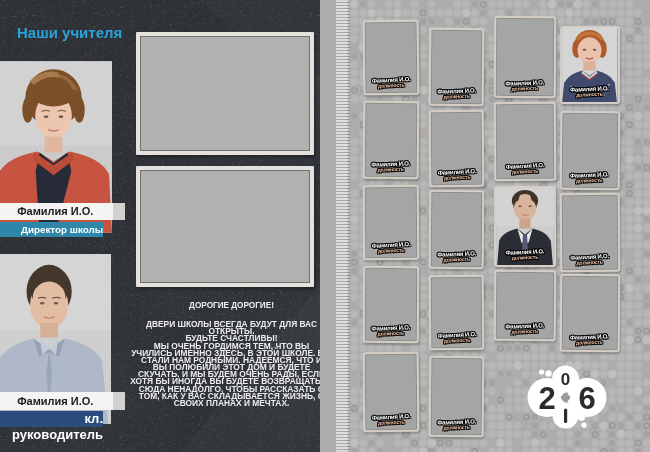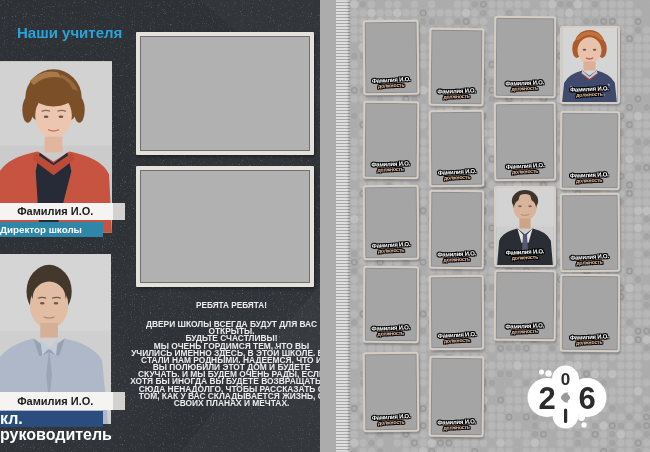--- a/index.html
+++ b/index.html
@@ -1,20 +1,20 @@
 <!DOCTYPE html>
 <html><head><meta charset="utf-8">
 <style>
 *{margin:0;padding:0;box-sizing:border-box}
 body{font-family:"Liberation Sans",sans-serif;width:650px;height:452px;overflow:hidden}
 #root{position:relative;width:650px;height:452px;background:#acacac}
 #left{position:absolute;left:0;top:0;width:320px;height:452px;background:#000000;overflow:hidden}
 .frame{position:absolute;background:#b1b1b1;border:4px solid #e5e2dd;box-shadow:inset 0 0 0 1px rgba(45,45,45,.5),1px 2px 3px rgba(0,0,0,.35);border-radius:1px}
 .wbar{position:absolute;left:0;width:124.5px;background:linear-gradient(90deg,#f5f4f3 0,#f5f4f3 113px,#d2d1d0 113px);color:#1b1b1b;font-weight:bold;font-size:11px;text-align:center;padding-right:14px}
-.cbar{position:absolute;left:0;width:103px;color:#fff;font-weight:bold;font-size:10px;text-align:left}
+.cbar{position:absolute;left:0;width:103px;color:#fff;font-weight:bold;font-size:10px;text-align:right}
 #right{position:absolute;left:350px;top:0;width:300px;height:452px;background:#acacac;overflow:hidden}
 .card{position:absolute;background:#a5a5a5;border:2px solid #d5cec6;border-radius:3px;box-shadow:inset 0 0 0 1px rgba(95,90,85,.3),1px 2px 2px rgba(0,0,0,.22);overflow:hidden}
 .card .ph{position:absolute;left:0;top:0}
 .nm{position:absolute;left:-50%;right:-50%;text-align:center;font-weight:bold;font-size:12px;line-height:12px;letter-spacing:-.5px;color:#fff;transform:scale(.5) rotate(-2.5deg);transform-origin:50% 100%;
  text-shadow:-2px -2px 0 #000,2px -2px 0 #000,-2px 2px 0 #000,2px 2px 0 #000,-2px 0 0 #000,2px 0 0 #000,0 -2px 0 #000,0 2px 0 #000}
 .dl{position:absolute;left:-50%;right:-50%;text-align:center;font-weight:bold;font-size:10.4px;line-height:10.4px;letter-spacing:-.4px;color:#eec3a8;transform:scale(.5) rotate(-2.5deg);transform-origin:50% 100%;
  text-shadow:-2px -2px 0 #000,2px -2px 0 #000,-2px 2px 0 #000,2px 2px 0 #000,-2px 0 0 #000,2px 0 0 #000,0 -2px 0 #000,0 2px 0 #000}
 #chalk{position:absolute;left:126px;top:302px;width:211px;color:#ededed;font-weight:bold;font-size:8.4px;line-height:7.15px;text-align:center;letter-spacing:0;white-space:nowrap}
 </style></head><body>
 <div id="root">
@@ -88,24 +88,24 @@
 <path d="M50 98 L47 122 L50 152 L53 122 Z" fill="#9aa5b6"></path>
 <ellipse cx="43" cy="50" rx="2.4" ry="1.3" fill="#6e5a4a"></ellipse>
         <ellipse cx="57" cy="50" rx="2.4" ry="1.3" fill="#6e5a4a"></ellipse>
 <path d="M38.5 45 Q43 43 47 45" stroke="#6e5a48" stroke-width="1.2" fill="none"></path>
 <path d="M53 45 Q57.5 43 62 45" stroke="#6e5a48" stroke-width="1.2" fill="none"></path>
 <path d="M44.5 64 Q50 66.5 55.5 64" stroke="#b98a72" stroke-width="1.4" fill="none"></path>
 </svg>
 
 <div class="wbar" style="top:391.5px;height:18px;line-height:18px">Фамилия И.О.</div>
 
-<div class="cbar" style="top:411px;height:16px;line-height:16px;background:#2a4d7e;font-size:16px">кл. руководитель</div>
+<div class="cbar" style="top:411px;height:16px;line-height:16px;background:#2a4d7e;font-size:13px">кл. руководитель</div>
 
 <div id="chalk">
-<div style="margin-bottom:10px;font-size:8.2px">РЕБЯТА РЕБЯТА!</div>
+<div style="margin-bottom:10px;font-size:8.2px">ДОРОГИЕ ДОРОГИЕ!</div>
 <div style="margin-top:12px">ДВЕРИ ШКОЛЫ ВСЕГДА БУДУТ ДЛЯ ВАС<br>ОТКРЫТЫ.<br>БУДЬТЕ СЧАСТЛИВЫ!</div>
 <div>МЫ ОЧЕНЬ ГОРДИМСЯ ТЕМ, ЧТО ВЫ<br>УЧИЛИСЬ ИМЕННО ЗДЕСЬ, В ЭТОЙ ШКОЛЕ. ВЫ<br>СТАЛИ НАМ РОДНЫМИ. НАДЕЕМСЯ, ЧТО И<br>ВЫ ПОЛЮБИЛИ ЭТОТ ДОМ И БУДЕТЕ<br>СКУЧАТЬ. И МЫ БУДЕМ ОЧЕНЬ РАДЫ, ЕСЛИ<br>ХОТЯ БЫ ИНОГДА ВЫ БУДЕТЕ ВОЗВРАЩАТЬСЯ<br>СЮДА НЕНАДОЛГО, ЧТОБЫ РАССКАЗАТЬ О<br>ТОМ, КАК У ВАС СКЛАДЫВАЕТСЯ ЖИЗНЬ, О<br>СВОИХ ПЛАНАХ И МЕЧТАХ.</div>
 </div>
 </div>
 
 <div style="position:absolute;left:336px;top:0;width:14px;height:452px;background:repeating-linear-gradient(180deg,#dedede 0px,#dedede 2.2px,#a8a8a8 2.2px,#a8a8a8 3px);box-shadow:inset -2px 0 2px rgba(0,0,0,.18)"></div>
 
 <div id="right">
 
 <svg width="300" height="452" style="position:absolute;left:0;top:0">

